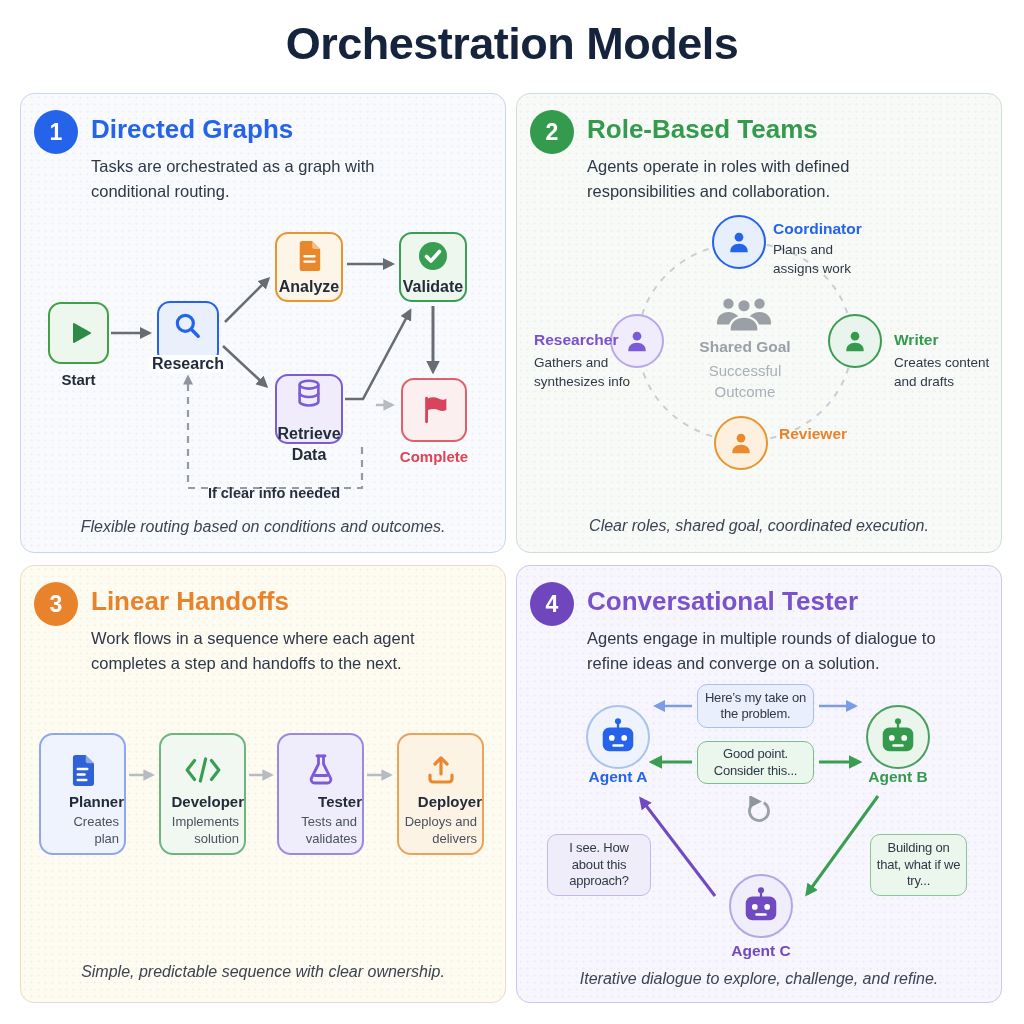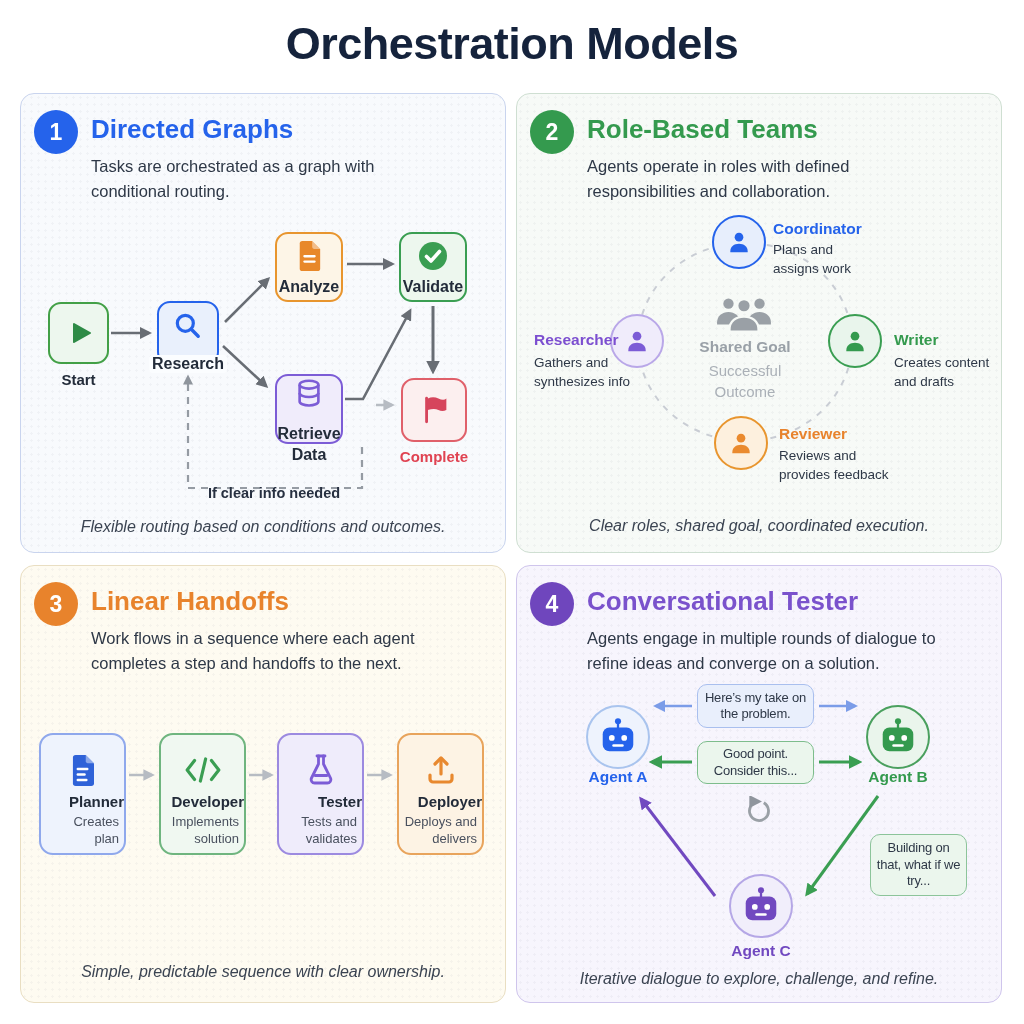--- a/index.html
+++ b/index.html
@@ -218,21 +218,20 @@
 
     <div class="rolec" style="left:197px;top:322px;background:#fdf0de;border-color:#e8952e">
       <svg width="26" height="26" viewBox="0 0 24 24">
           <g fill="#ea8a2e">
             <circle cx="12" cy="7.5" r="4"></circle>
             <path d="M4,20.5 c0,-4.5 3.6,-7 8,-7 s8,2.5 8,7 v1 H4 z"></path>
           </g>
         </svg>
     </div>
     <p class="rname" style="left:262px;top:331px;color:#e8832c">Reviewer</p>
-    <p class="rdesc" style="left:262px;top:352px;width:128px">Reviews and provides feedback</p>
 
     <p class="caption" style="top:423px">Clear roles, shared goal, coordinated execution.</p>
   </section>
 
   <section class="panel" style="left:20px;top:565px;width:486px;height:438px;background-color:#fefbf1;border-color:#e9dec2">
     <div class="badge" style="background:#e8832c">
         <span>3</span>
       </div>
     <h2 class="ptitle" style="color:#e8832c">Linear Handoffs</h2>
     <p class="pdesc" style="width:360px">Work flows in a sequence where each agent completes a step and handoffs to the next.</p>
@@ -346,20 +345,21 @@
           <circle cx="28.5" cy="23" r="3" fill="#fff"></circle>
         <rect x="16" y="29.5" width="12" height="2.6" rx="1.3" fill="#fff"></rect>
       </svg>
     </div>
     <p class="alabel" style="left:344px;top:202px;width:74px;color:#349a4e;margin:0">Agent B</p>
 
     <svg style="position:absolute;left:227px;top:230px" width="30" height="30" viewBox="0 0 30 30">
       <path d="M19.75,6.77 A9.5,9.5 0 1 1 15,5.5" fill="none" stroke="#9aa0a6" stroke-width="2.8" marker-end="url(#m-gray)"></path>
     </svg>
 
+    <div class="bubble" style="left:30px;top:268px;width:104px;height:62px;background:#f0edfa;border-color:#c4b8ea">I see. How about this approach?</div>
     <div class="bubble" style="left:353px;top:268px;width:97px;height:62px;background:#ebf6ed;border-color:#8cc49a">Building on that, what if we try...</div>
 
     <div class="agentc" style="left:212px;top:308px;background:#f1eefb;border-color:#b5a7e6">
       <svg width="42" height="42" viewBox="0 0 44 44">
         <g fill="#7149c0">
             <circle cx="22" cy="5.5" r="3.2"></circle>
             <rect x="20.8" y="7" width="2.4" height="6"></rect>
         <rect x="6" y="12" width="32" height="25" rx="7"></rect>
           </g>
         <circle cx="15.5" cy="23" r="3" fill="#fff"></circle>

